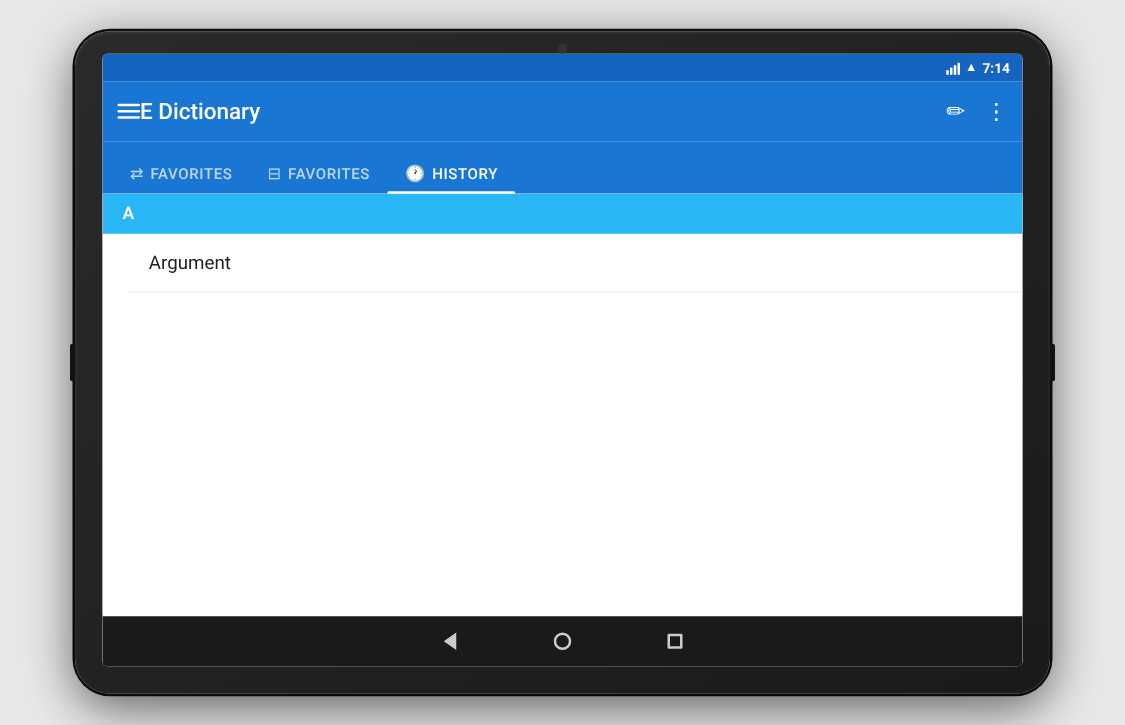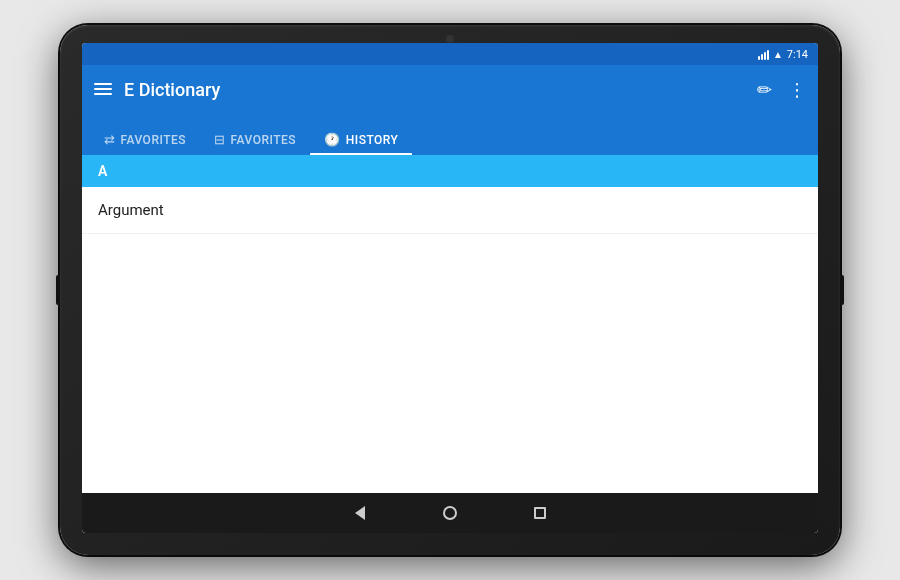--- a/index.html
+++ b/index.html
@@ -103,36 +103,36 @@
     }
     .signal-icon span {
       background: #fff;
       width: 2px;
       border-radius: 1px;
     }
 
     .time-text {
       color: #fff;
       font-size: 11px;
-      font-weight: 400;
+      font-weight: 700;
     }
 
     .wifi-icon {
       color: #fff;
       font-size: 10px;
     }
 
     
     .app-toolbar {
       background: #1976D2;
       height: 48px;
       display: flex;
       align-items: center;
       padding: 0 12px;
-      gap: 12px;
+      gap: 0;
     }
 
     .hamburger-icon {
       color: #fff;
       font-size: 18px;
       cursor: pointer;
       display: flex;
       flex-direction: column;
       gap: 3px;
     }
@@ -226,20 +226,21 @@
       font-weight: 600;
     }
 
     
     .list-item {
       display: flex;
       align-items: center;
       padding: 14px 16px;
       border-bottom: 1px solid #f0f0f0;
       cursor: pointer;
+      margin-left: 21px;
     }
 
     .list-item-text {
       font-size: 15px;
       color: #212121;
     }
 
     
     .bottom-nav {
       background: #1a1a1a;

